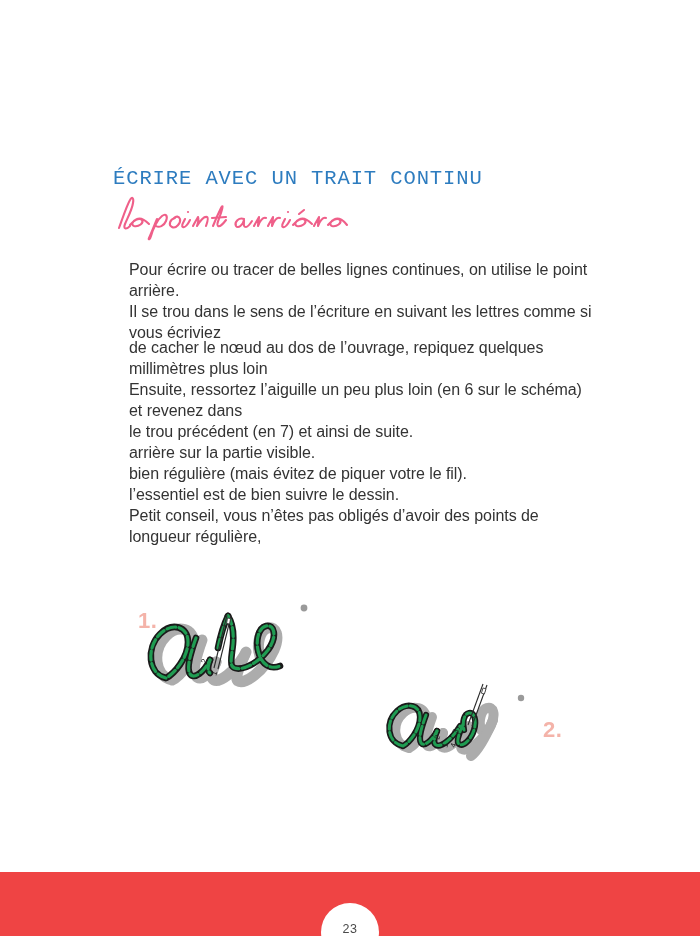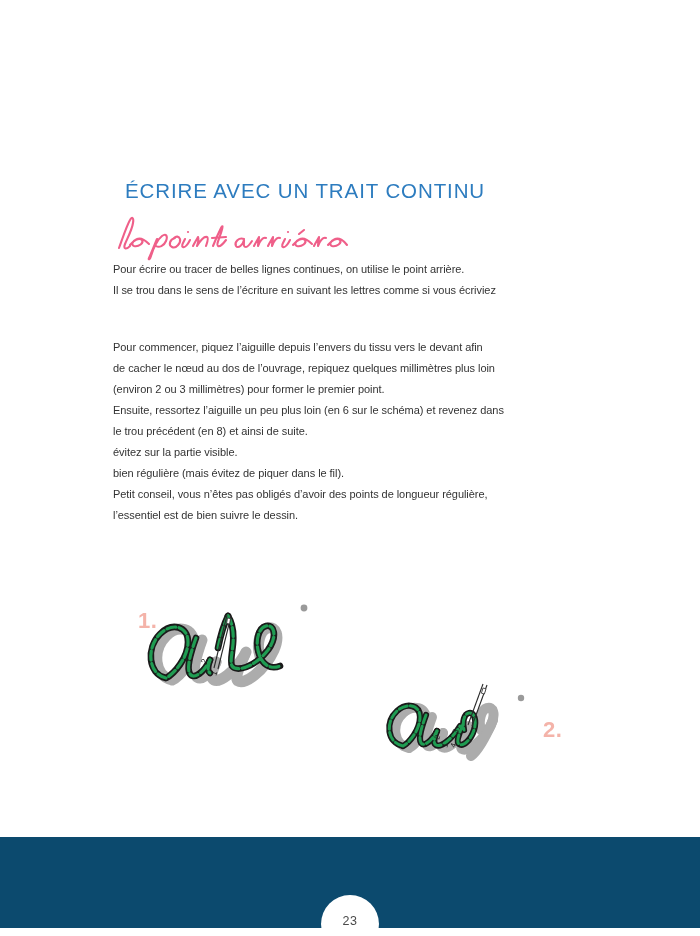--- a/index.html
+++ b/index.html
@@ -23,43 +23,43 @@
   }
 
   
   .header {
     position: absolute;
     left: 113px;
     top: 168px;
     width: 500px;
   }
   .title-main {
-    font-family: Liberation Sans, sans-serif;
+    font-family: Liberation Mono, monospace;
     font-size: 20.5px;
     letter-spacing: 0.9px;
     color: #2d7cbf;
     font-weight: 400;
     line-height: 1.1;
     white-space: nowrap;
-    margin: 12px;
+    margin: 0;
   }
   .title-script {
     margin: 4px 0 0 0;
     height: 42px;
     width: 230px;
   }
   .title-script svg { display: block; overflow: visible; }
 
   
   .body-block {
     position: absolute;
-    left: 113px;
+    left: 129px;
     width: 464px;
     color: #333333;
-    font-size: 11px;
+    font-size: 16px;
     line-height: 21px;
     font-family: "Liberation Sans", sans-serif;
     letter-spacing: -0.05px;
   }
   #para-1 { top: 259px; }
   #para-2 { top: 337px; }
   .body-block p { margin: 0; }
 
   
   .figure {
@@ -77,24 +77,24 @@
     font-family: "Liberation Sans", sans-serif;
     letter-spacing: 0.5px;
   }
   #step-number-1 { left: 138px; top: 608px; }
   #step-number-2 { left: 543px; top: 717px; }
 
   
   .footer-band {
     position: absolute;
     left: 0;
-    bottom: 8px;
+    bottom: 0;
     width: 700px;
-    height: 91px;
-    background: #0c4a6e;
+    height: 64px;
+    background: #ef4444;
   }
   .page-number-bubble {
     position: absolute;
     left: 50%;
     transform: translateX(-50%);
     bottom: -25px;
     width: 58px;
     height: 58px;
     border-radius: 50%;
     background: #ffffff;
@@ -157,29 +157,27 @@
       </svg>
     </div>
   </div>
 
   <div class="body-block" id="para-1">
     <p>Pour écrire ou tracer de belles lignes continues, on utilise le point arrière.</p>
     <p>Il se trou dans le sens de l’écriture en suivant les lettres comme si vous écriviez</p>
   </div>
 
   <div class="body-block" id="para-2">
-    <p>Pour commencer, piquez l’aiguille depuis l’envers du tissu vers le devant afin</p>
     <p>de cacher le nœud au dos de l’ouvrage, repiquez quelques millimètres plus loin</p>
-    <p>(environ 2 ou 3 millimètres) pour former le premier point.</p>
     <p>Ensuite, ressortez l’aiguille un peu plus loin (en 6 sur le schéma) et revenez dans</p>
-    <p>le trou précédent (en 8) et ainsi de suite.</p>
-    <p>évitez sur la partie visible.</p>
-    <p>bien régulière (mais évitez de piquer dans le fil).</p>
+    <p>le trou précédent (en 7) et ainsi de suite.</p>
+    <p>arrière sur la partie visible.</p>
+    <p>bien régulière (mais évitez de piquer votre le fil).</p>
+    <p>l’essentiel est de bien suivre le dessin.</p>
     <p>Petit conseil, vous n’êtes pas obligés d’avoir des points de longueur régulière,</p>
-    <p>l’essentiel est de bien suivre le dessin.</p>
   </div>
 
   <div class="step-number" id="step-number-1">1.</div>
 
   <div class="figure" id="figure-1">
     <svg viewBox="0 0 220 112" width="220" height="112" aria-hidden="true">
 
       <g fill="none" stroke="#a8a8a8" stroke-width="11" stroke-linecap="round" stroke-linejoin="round" opacity="0.95">
         <path d="M44 92 C26 88 24 62 38 48 C50 36 66 40 66 56 C66 72 52 88 44 92"></path>
         <path d="M74 52 C69 66 64 82 68 88 C72 94 82 86 88 74"></path>

